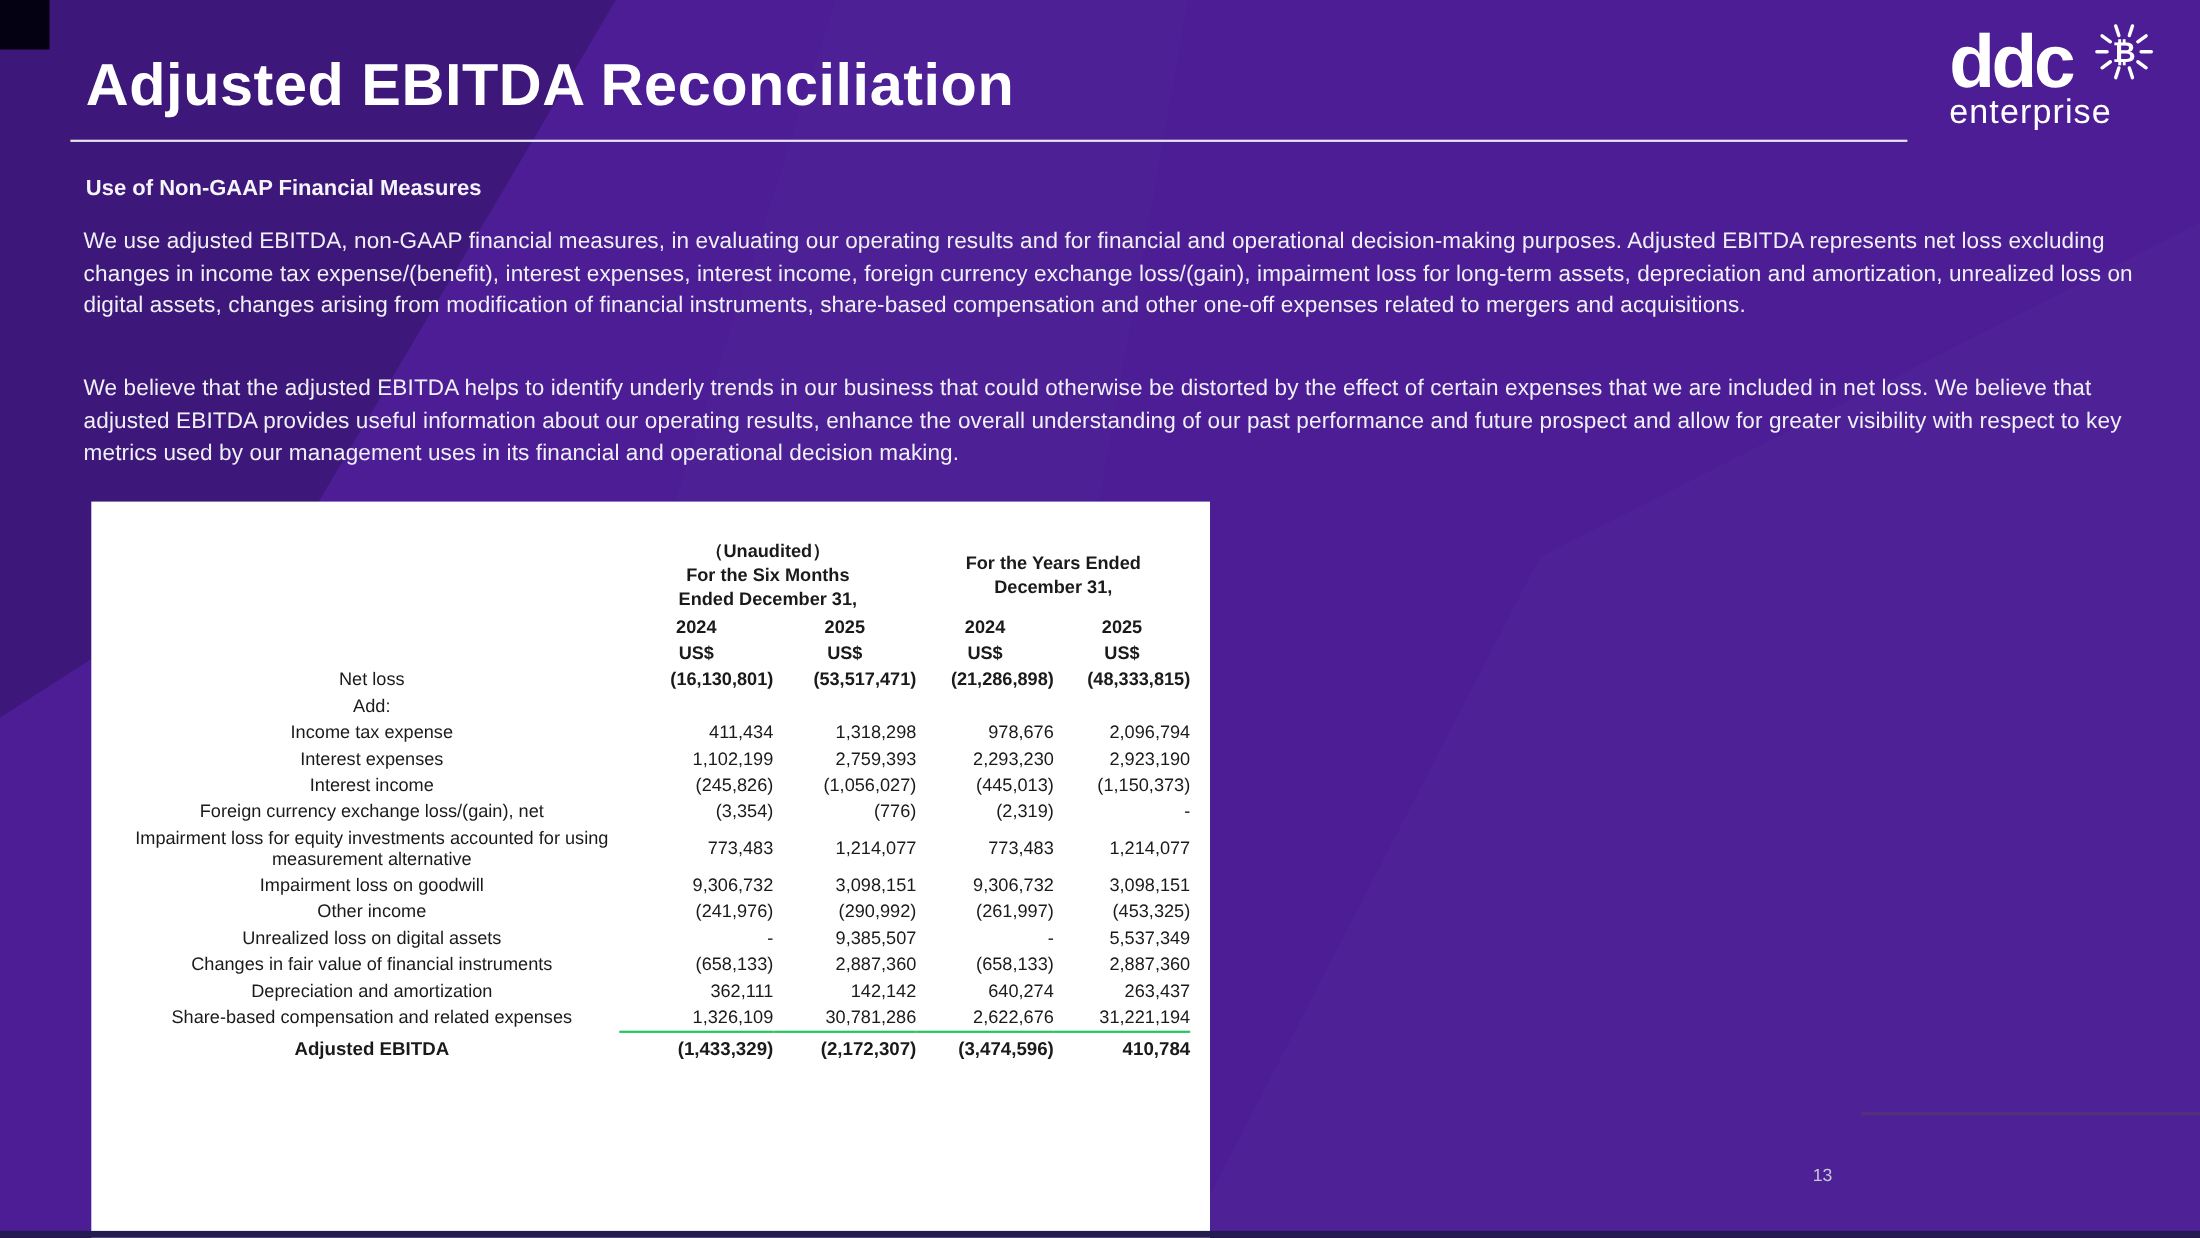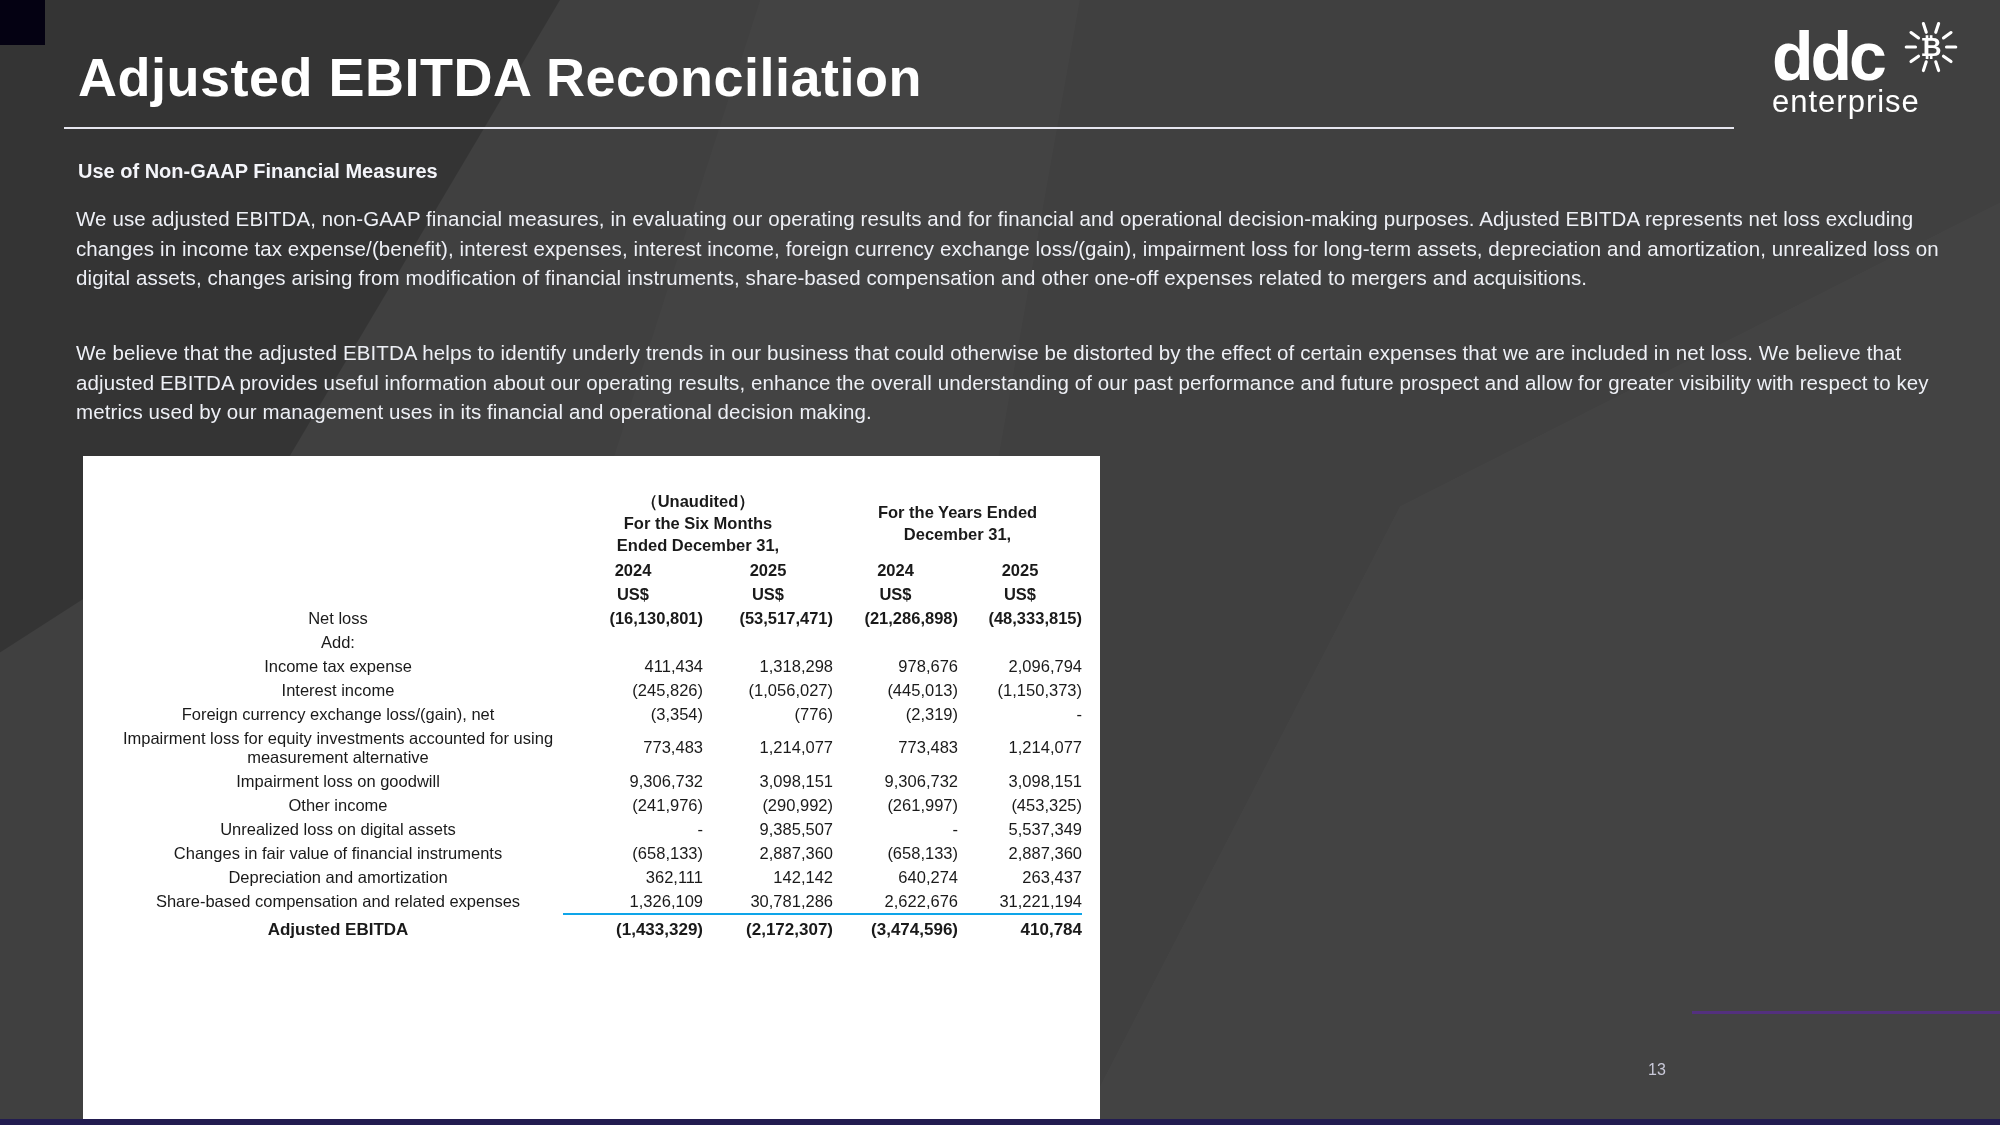--- a/index.html
+++ b/index.html
@@ -1,19 +1,19 @@
 <!DOCTYPE html>
 <html><head>
 <meta charset="utf-8">
 <style>
   * { margin:0; padding:0; box-sizing:border-box; }
   body { background:#000; font-family:"Liberation Sans", sans-serif; }
   .slide {
     position:relative; width:2000px; height:1125px;
-    background:#404040; overflow:hidden; color:#fff;
+    background:#4c1d95; overflow:hidden; color:#fff;
   }
   
   .bg-poly { position:absolute; inset:0; pointer-events:none; }
   .bg-a { clip-path:polygon(20% 100%, 38% 0, 54% 0, 44% 100%); background:rgba(255,255,255,0.015); }
   .bg-b { clip-path:polygon(54% 100%, 70% 45%, 100% 18%, 100% 100%); background:rgba(255,255,255,0.02); }
   .bg-c { clip-path:polygon(0 0, 28% 0, 14% 42%, 0 58%); background:rgba(0,0,0,0.18); }
   .corner-square { position:absolute; left:0; top:0; width:45px; height:45px; background:#040112; }
   .bottom-strip { position:absolute; left:0; bottom:0; width:100%; height:6px; background:#221c50; }
 
   .title {
@@ -38,21 +38,21 @@
   .table-card {
     position:absolute; left:83px; top:456px; width:1017px; height:733px;
     background:#ffffff; color:#1a1a1a; padding-top:31px;
   }
   table.recon { border-collapse:collapse; margin-left:30px; width:969px; table-layout:fixed; }
   table.recon th, table.recon td { font-size:16.5px; padding:2.5px 0; vertical-align:middle; }
   table.recon th { font-weight:700; text-align:center; }
   th.grp { line-height:22px; font-size:17px; }
   td.lbl { text-align:center; padding-right:8px; }
   td.val, th.val { text-align:right; }
-  tr.sumline td.val { border-bottom:2px solid #0ea5e9; }
+  tr.sumline td.val { border-bottom:2px solid #22c55e; }
   tr.bold-label td.lbl { font-weight:700; }
   tr.bold-values td.val { font-weight:700; }
   tr.total td { padding-top:5px; font-size:17px; }
 
   .page-num { position:absolute; left:1648px; top:1061px; font-size:16px; color:#c8c8d8; }
   .page-line { position:absolute; left:1692px; top:1011px; width:308px; height:3px; background:#53307e; }
 </style>
 </head>
 <body>
 
@@ -142,20 +142,27 @@
             <td class="val"></td>
           </tr>
           <tr>
             <td class="lbl">Income tax expense</td>
             <td class="val">411,434</td>
             <td class="val">1,318,298</td>
             <td class="val">978,676</td>
             <td class="val">2,096,794</td>
           </tr>
           <tr>
+            <td class="lbl">Interest expenses</td>
+            <td class="val">1,102,199</td>
+            <td class="val">2,759,393</td>
+            <td class="val">2,293,230</td>
+            <td class="val">2,923,190</td>
+          </tr>
+          <tr>
             <td class="lbl">Interest income</td>
             <td class="val">(245,826)</td>
             <td class="val">(1,056,027)</td>
             <td class="val">(445,013)</td>
             <td class="val">(1,150,373)</td>
           </tr>
           <tr>
             <td class="lbl">Foreign currency exchange loss/(gain), net</td>
             <td class="val">(3,354)</td>
             <td class="val">(776)</td>

